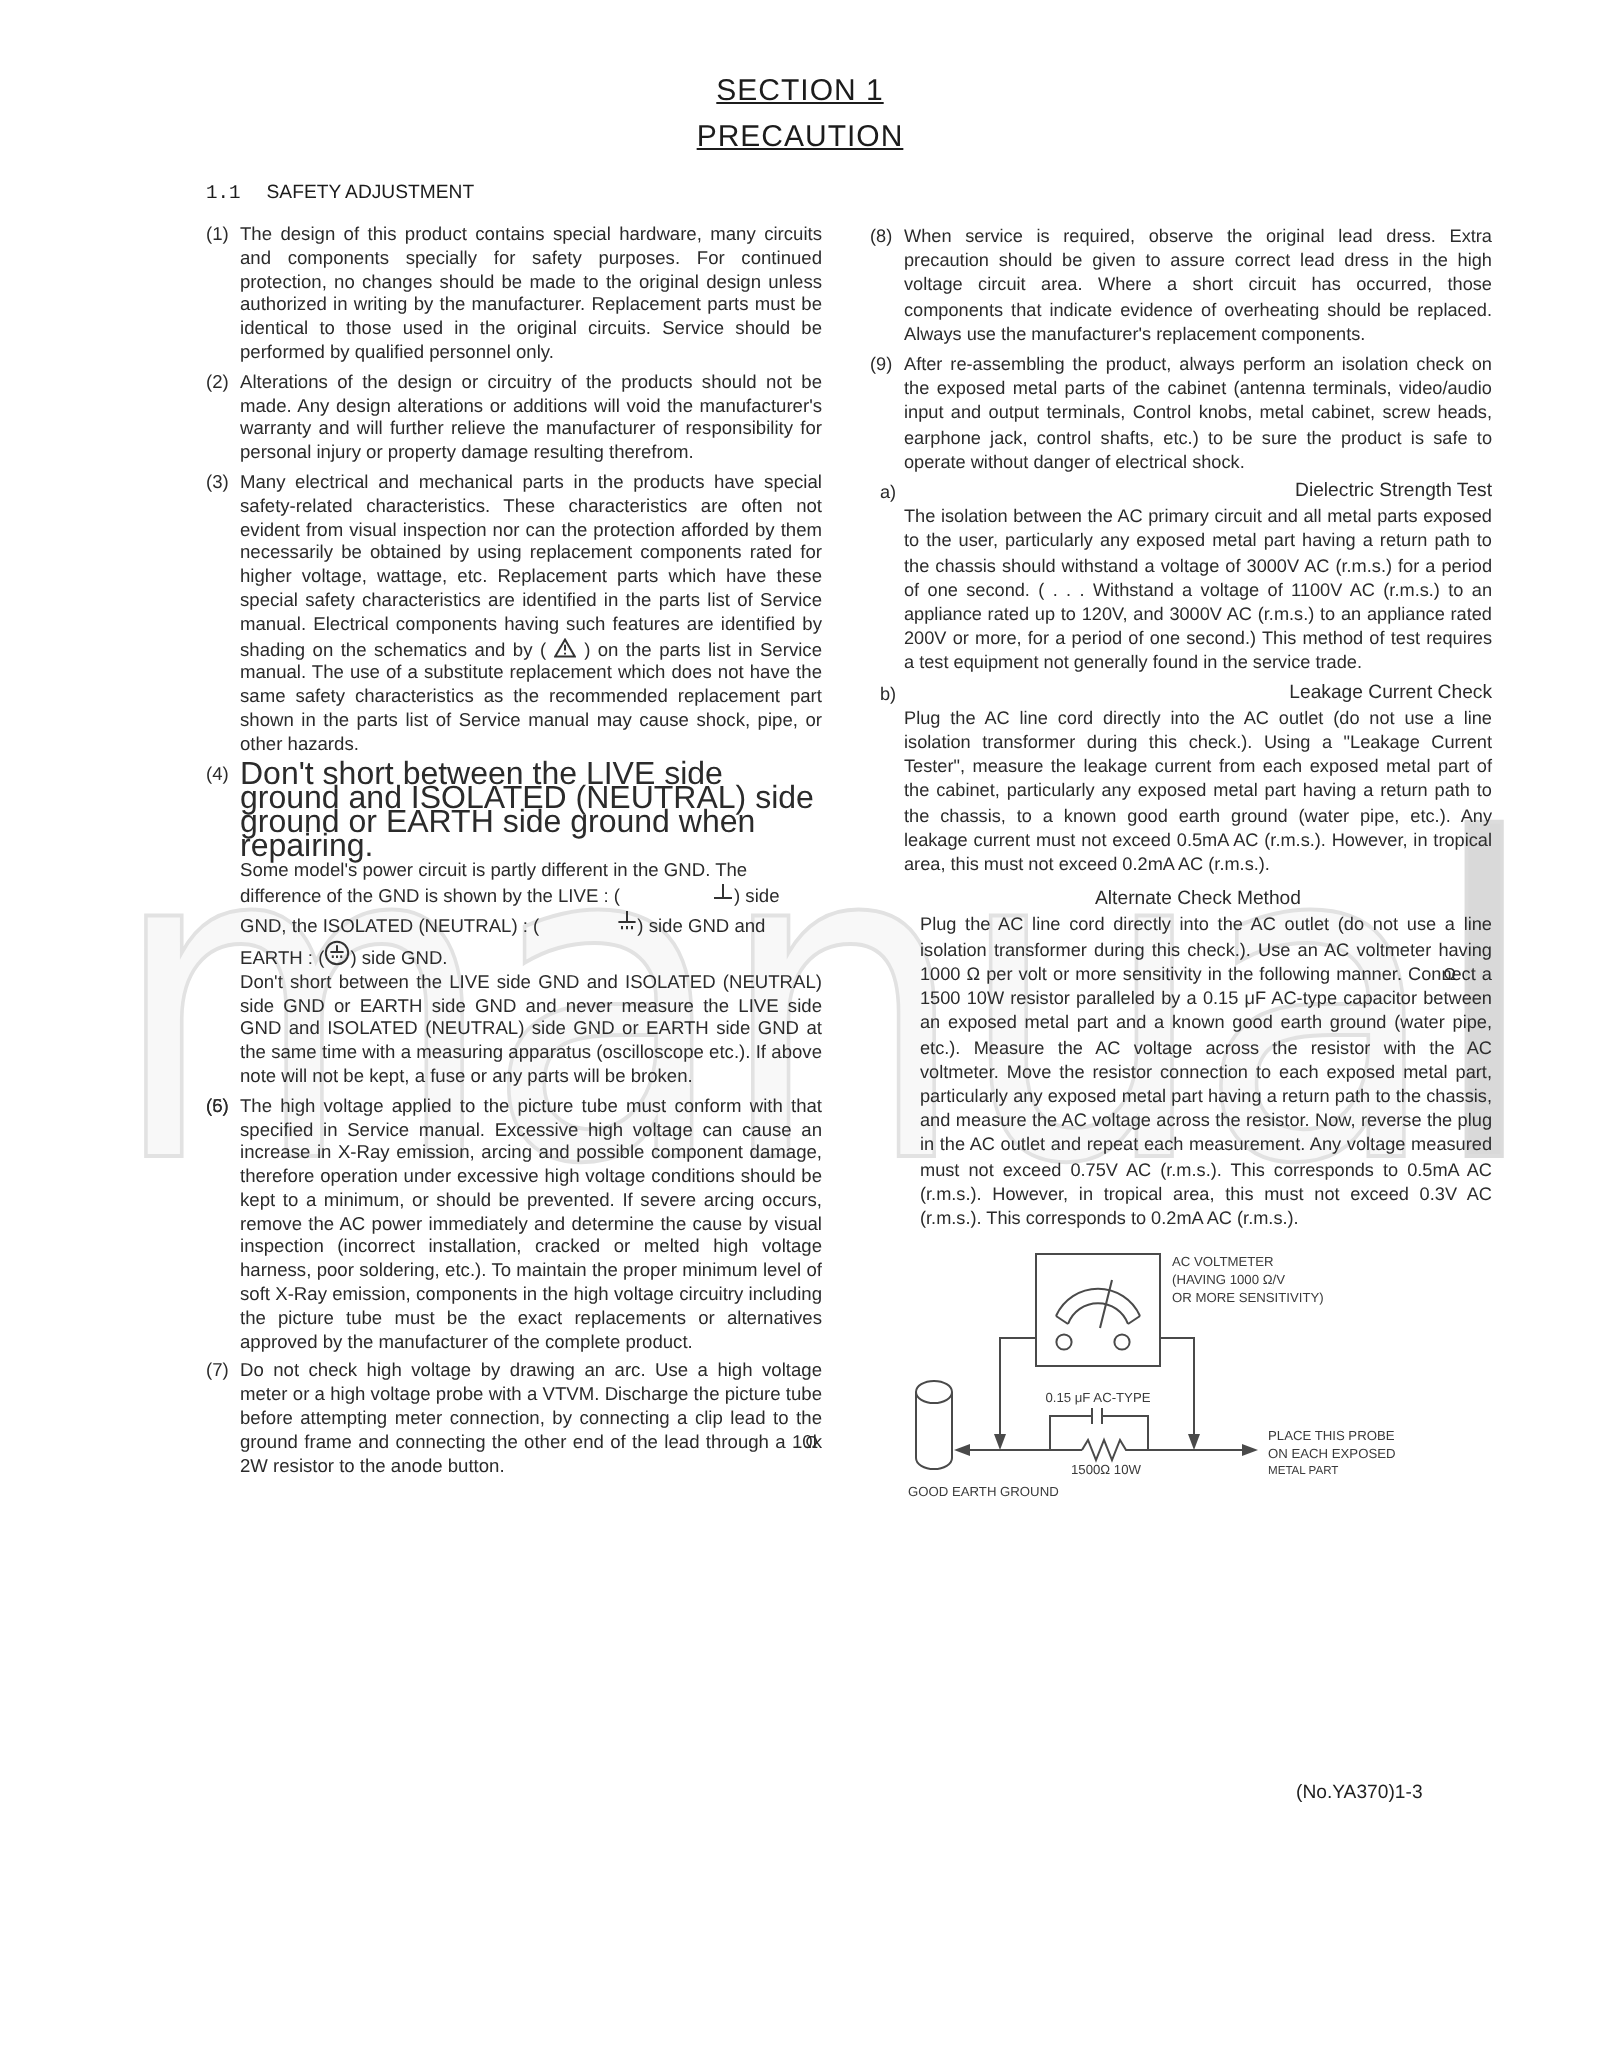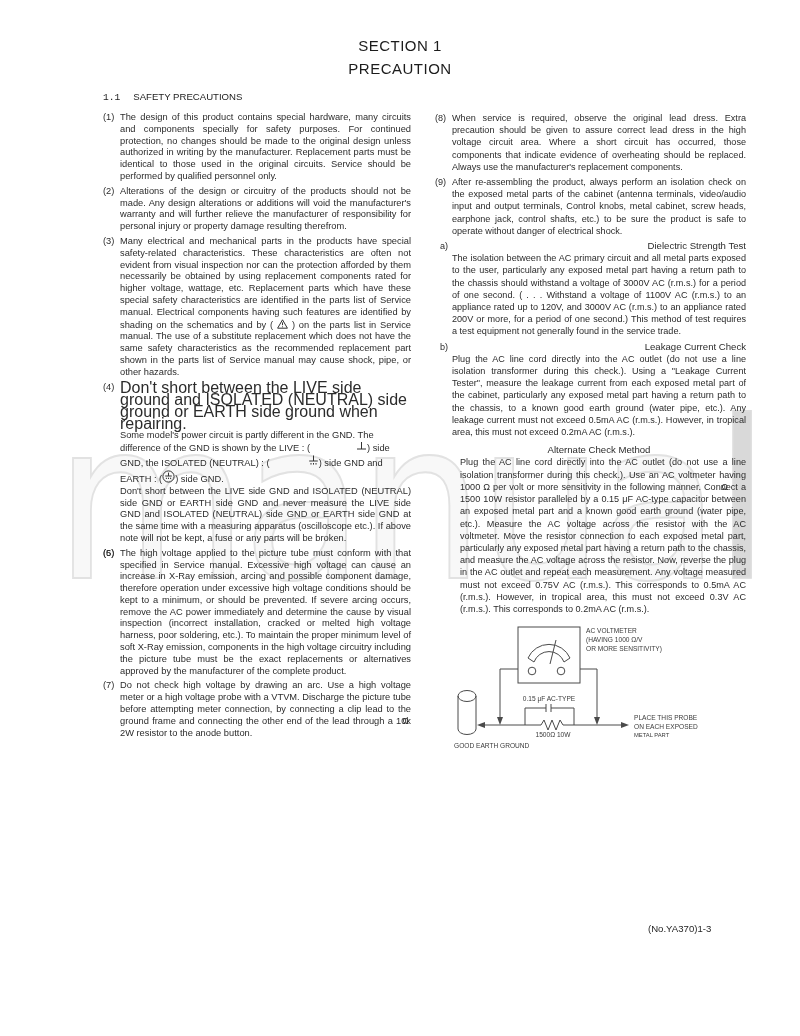--- a/index.html
+++ b/index.html
@@ -7,21 +7,21 @@
         font-family:"Liberation Sans",sans-serif;color:#2b2b2b;}
 
   
   .watermark{position:absolute;left:55px;top:392px;z-index:0;font-family:"DejaVu Sans",sans-serif;
              font-size:220px;line-height:1;letter-spacing:-6px;white-space:nowrap;
              transform:scale(0.9,1);transform-origin:left top;user-select:none;}
   .watermark .wm1{color:#f8f8f8;-webkit-text-stroke:2px #e2e2e2;}
   .watermark .wm2{color:#d9d9d9;-webkit-text-stroke:2px #dcdcdc;}
 
   .title{position:absolute;top:34px;left:0;width:100%;text-align:center;z-index:2;
-         font-size:15px;line-height:23px;letter-spacing:.5px;color:#1c1c1c;}
+         font-size:15px;line-height:23px;letter-spacing:.5px;color:#1c1c1c;text-decoration:underline;}
   .heading{position:absolute;top:91px;left:103px;z-index:2;font-size:9.6px;color:#1c1c1c;}
   .heading .hnum{margin-right:13px;font-family:Liberation Mono, monospace;}
 
   .col{position:absolute;top:112px;z-index:2;text-align:justify;}
   .col-left{left:103px;width:308px;font-size:9.3px;line-height:11.8px;}
   .col-right{left:435px;width:311px;font-size:9.1px;line-height:12.2px;}
 
   .item{position:relative;padding-left:17px;margin-bottom:3px;}
   .item .num{position:absolute;left:0;top:0;}
   .lead4{text-align:left;font-size:16px;line-height:12px;}
@@ -41,36 +41,36 @@
   .omega7{position:absolute;right:2px;bottom:12px;font-size:8.6px;}
   .omegaAlt{position:absolute;right:18px;top:37px;font-size:8.6px;}
 
   .diagram{margin-top:7px;margin-left:18px;display:block;}
   .diagram line,.diagram path,.diagram rect,.diagram circle,.diagram ellipse,.diagram polyline{
       stroke:#4a4a4a;stroke-width:1;fill:none;}
   .diagram polygon{fill:#4a4a4a;stroke:none;}
   .diagram text{fill:#3a3a3a;stroke:none;font-family:"Liberation Sans",sans-serif;font-size:6.6px;}
   .diagram text.small{font-size:5.8px;}
 
-  .footer{position:absolute;left:648px;top:891px;z-index:2;font-size:9.6px;color:#1f1f1f;margin-top:32px;}
+  .footer{position:absolute;left:648px;top:891px;z-index:2;font-size:9.6px;color:#1f1f1f;}
 </style>
 </head>
 <body>
 
 <div class="page">
 
   <div class="watermark"><span class="wm1">manua</span><span class="wm2">l</span></div>
 
   <div class="title">
     <div>SECTION 1</div>
     <div>PRECAUTION</div>
   </div>
 
   <div class="heading">
-    <span class="hnum">1.1</span><span>SAFETY PRECAUTIONS</span>
+    <span class="hnum">1.1</span><span>SAFETY ADJUSTMENT</span>
   </div>
 
   <div class="col col-left">
 
     <div class="item">
       <span class="num">(1)</span>
       <span>The design of this product contains special hardware, many circuits and components specially for safety purposes. For continued protection, no changes should be made to the original design unless authorized in writing by the manufacturer. Replacement parts must be identical to those used in the original circuits. Service should be performed by qualified personnel only.</span>
     </div>
 
     <div class="item">

